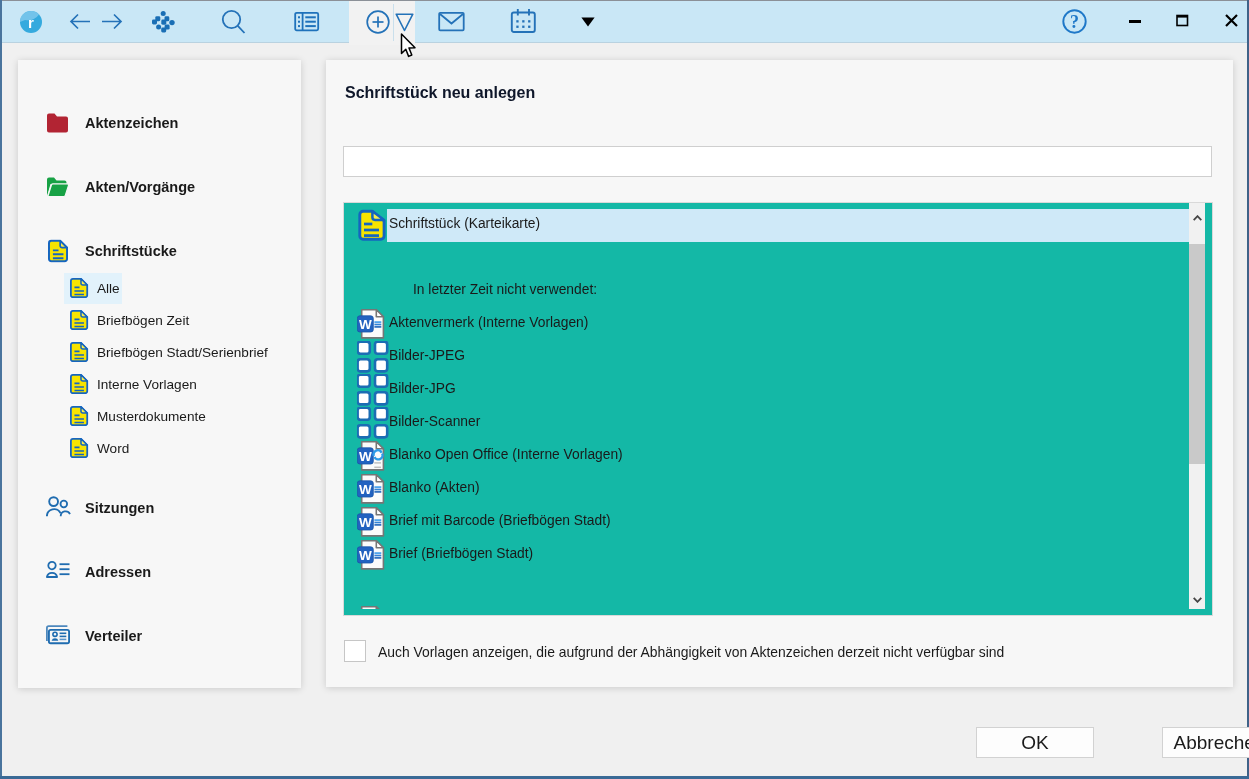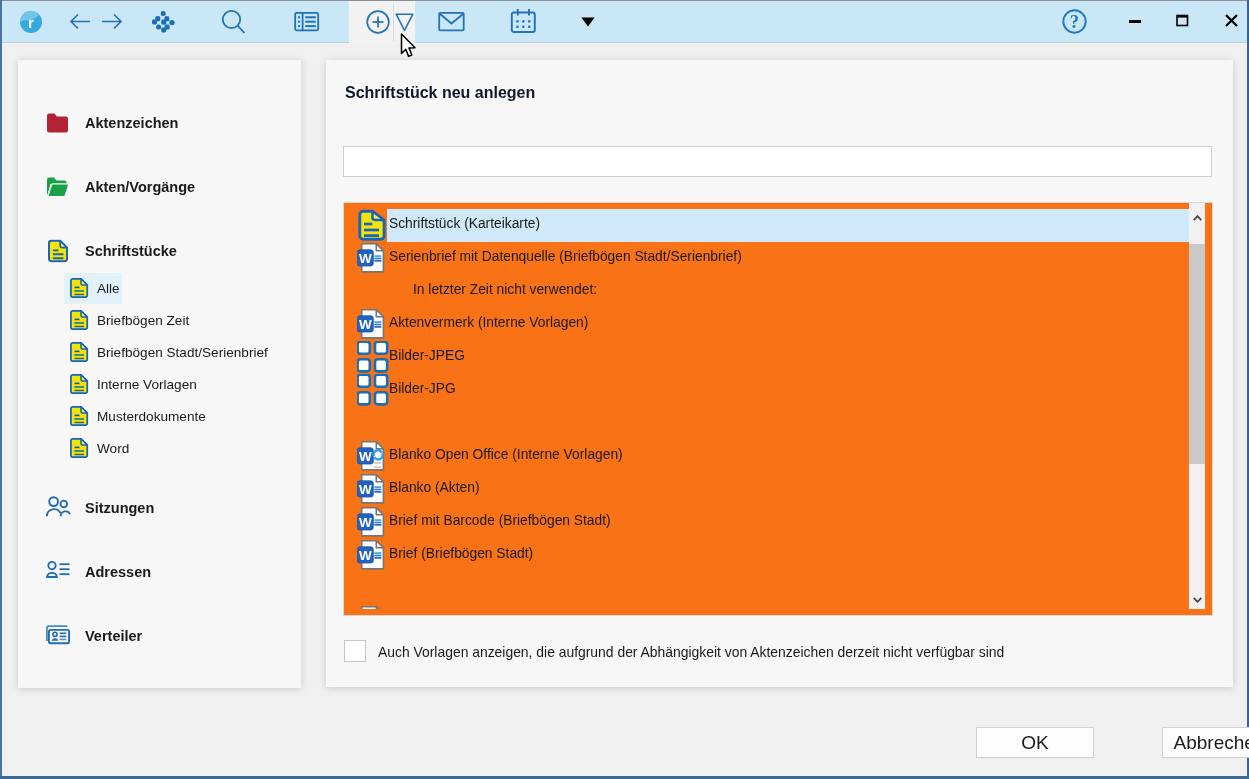--- a/index.html
+++ b/index.html
@@ -21,21 +21,21 @@
 #rightcard{left:326px;top:60px;width:907px;height:627px;}
 
 .navmain{position:absolute;left:85px;font-size:14.5px;font-weight:bold;color:#1a1a1a;line-height:20px;}
 .navsub{position:absolute;left:97px;font-size:13.6px;color:#1a1a1a;line-height:20px;}
 #allehl{left:64px;top:273px;width:58px;height:31px;background:#e2f2fb;}
 .icon{position:absolute;}
 
 #title{left:345px;top:84px;font-size:16px;font-weight:bold;color:#0f172a;}
 #suchen{left:345px;top:144px;font-size:13px;color:#222;}
 #input{left:343px;top:146px;width:867px;height:29px;background:#fff;border:1px solid #cfcfcf;}
-#list{left:343px;top:202px;width:868px;height:412px;background:#f97316;border:1px solid #d9d9d9;overflow:hidden;}
+#list{left:343px;top:202px;width:868px;height:412px;background:#14b8a6;border:1px solid #d9d9d9;overflow:hidden;}
 #rows{position:absolute;left:0;top:0;width:868px;height:406px;overflow:hidden;}
 .row{position:absolute;left:0;width:868px;height:33px;}
 .rowhl{background:#cfe9f8;}
 .rowtext{position:absolute;left:45px;top:7px;font-size:13.8px;color:#1a1a1a;white-space:nowrap;}
 .rowicon{position:absolute;left:13px;top:0px;}
 
 #sbar{left:845px;top:0px;width:16px;height:406px;background:#f1f1f1;}
 #sthumb{position:absolute;left:0;top:41px;width:16px;height:220px;background:#c9c9c9;}
 
 #cb{left:344px;top:640px;width:20px;height:20px;background:#fff;border:1px solid #c6c6c6;}
@@ -268,46 +268,46 @@
 <div class="abs" id="input"></div>
 <div class="abs" id="list">
   <div id="rows">
   <div class="row" style="top:6px">
         <div class="rowhl" style="position:absolute;left:43px;top:0;width:802px;height:33px"></div>
         <svg class="rowicon" width="32" height="32" viewBox="0 0 32 32">
           <use href="#ydoc"></use>
         </svg>
         <div class="rowtext">Schriftstück (Karteikarte)</div>
       </div>
-  <div class="row" style="top:39px">
-        <svg class="rowicon" width="32" height="32" viewBox="0 0 32 32">
-          <use href="#wdoc"></use>
-        </svg>
-        <div class="rowtext">Serienbrief mit Datenquelle (Briefbögen Stadt/Serienbrief)</div>
-      </div>
   <div class="row" style="top:72px">
         <div class="rowtext" style="left:69px">In letzter Zeit nicht verwendet:</div>
       </div>
   <div class="row" style="top:105px">
         <svg class="rowicon" width="32" height="32" viewBox="0 0 32 32">
           <use href="#wdoc"></use>
         </svg>
         <div class="rowtext">Aktenvermerk (Interne Vorlagen)</div>
       </div>
   <div class="row" style="top:138px">
         <svg class="rowicon" width="32" height="32" viewBox="0 0 32 32">
           <use href="#imgs"></use>
         </svg>
         <div class="rowtext">Bilder-JPEG</div>
       </div>
   <div class="row" style="top:171px">
         <svg class="rowicon" width="32" height="32" viewBox="0 0 32 32">
           <use href="#imgs"></use>
         </svg>
         <div class="rowtext">Bilder-JPG</div>
+      </div>
+  <div class="row" style="top:204px">
+        <svg class="rowicon" width="32" height="32" viewBox="0 0 32 32">
+          <use href="#imgs"></use>
+        </svg>
+        <div class="rowtext">Bilder-Scanner</div>
       </div>
   <div class="row" style="top:237px">
         <svg class="rowicon" width="32" height="32" viewBox="0 0 32 32">
           <use href="#oodoc"></use>
         </svg>
         <div class="rowtext">Blanko Open Office (Interne Vorlagen)</div>
       </div>
   <div class="row" style="top:270px">
         <svg class="rowicon" width="32" height="32" viewBox="0 0 32 32">
           <use href="#wdoc"></use>

